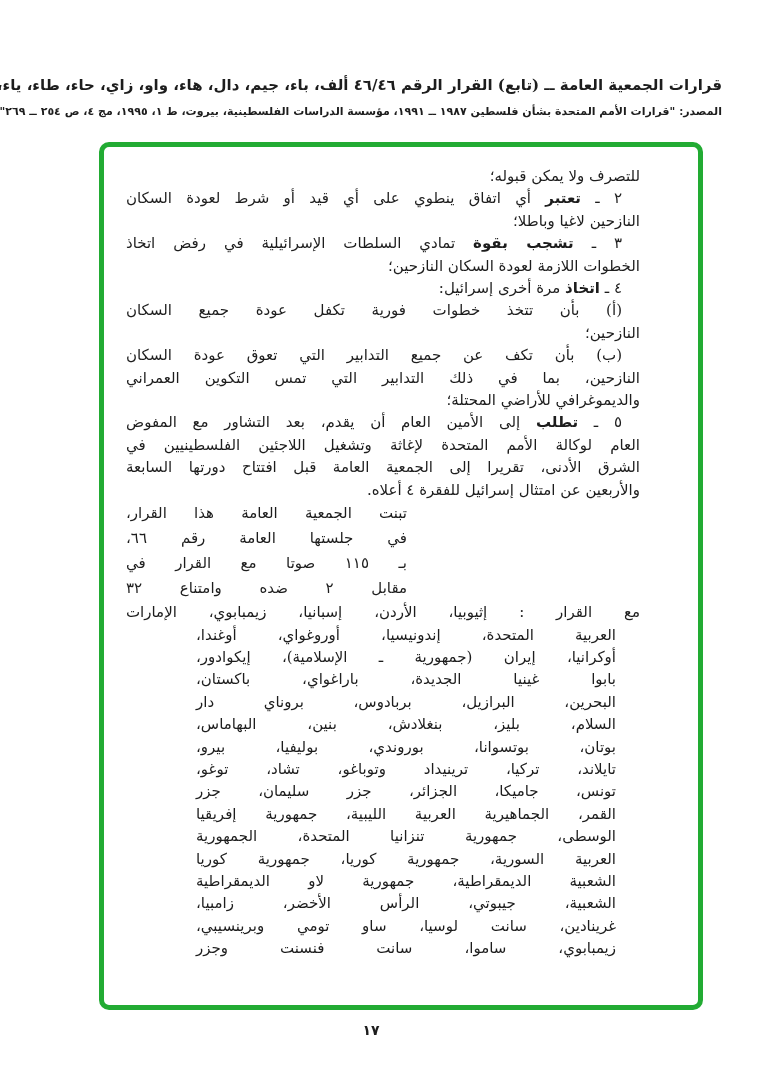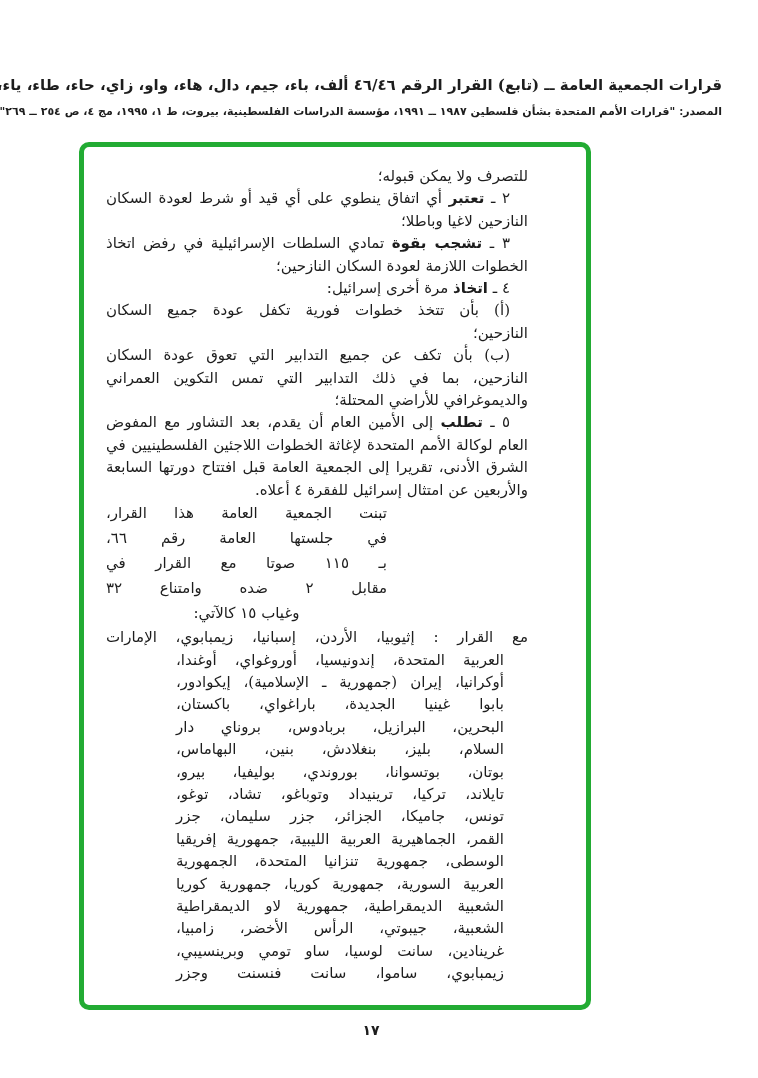--- a/index.html
+++ b/index.html
@@ -18,22 +18,22 @@
     white-space: nowrap;
   }
   .source-line {
     position: absolute; top: 105px; left: 36px; right: 36px;
     direction: rtl; text-align: center;
     font-size: 11px; font-weight: bold;
     white-space: nowrap;
   }
 
   .green-box {
-    position: absolute; left: 79px; top: 142px;
-    width: 512px; height: 868px;
+    position: absolute; left: 99px; top: 142px;
+    width: 604px; height: 868px;
     box-sizing: border-box;
     border: 5px solid #22ab33;
     border-radius: 10px;
     background: #ffffff;
     overflow: hidden;
   }
   .content {
     direction: rtl;
     padding: 18px 58px 0 22px;
     font-size: 15px;
@@ -76,28 +76,27 @@
           <div class="line end"><span>النازحين لاغيا وباطلا؛</span></div>
           <div class="line start"><span>٣ ـ </span><span style="font-weight: bold;">تشجب بقوة</span><span> تمادي السلطات الإسرائيلية في رفض اتخاذ</span></div>
           <div class="line end"><span>الخطوات اللازمة لعودة السكان النازحين؛</span></div>
           <div class="line start-short"><span>٤ ـ </span><span style="font-weight: bold;">اتخاذ</span><span> مرة أخرى إسرائيل:</span></div>
           <div class="line start"><span>(أ) بأن تتخذ خطوات فورية تكفل عودة جميع السكان</span></div>
           <div class="line end"><span>النازحين؛</span></div>
           <div class="line start"><span>(ب) بأن تكف عن جميع التدابير التي تعوق عودة السكان</span></div>
           <div class="line body"><span>النازحين، بما في ذلك التدابير التي تمس التكوين العمراني</span></div>
           <div class="line end"><span>والديموغرافي للأراضي المحتلة؛</span></div>
           <div class="line start"><span>٥ ـ </span><span style="font-weight: bold;">تطلب</span><span> إلى الأمين العام أن يقدم، بعد التشاور مع المفوض</span></div>
-          <div class="line body"><span>العام لوكالة الأمم المتحدة لإغاثة الخطوات اللاجئين الفلسطينيين في</span></div>
+          <div class="line body"><span>العام لوكالة الأمم المتحدة لإغاثة وتشغيل اللاجئين الفلسطينيين في</span></div>
           <div class="line body"><span>الشرق الأدنى، تقريرا إلى الجمعية العامة قبل افتتاح دورتها السابعة</span></div>
           <div class="line end"><span>والأربعين عن امتثال إسرائيل للفقرة ٤ أعلاه.</span></div>
           <div class="line vote-j"><span>تبنت الجمعية العامة هذا القرار،</span></div>
           <div class="line vote-j"><span>في جلستها العامة رقم ٦٦،</span></div>
           <div class="line vote-j"><span>بـ ١١٥ صوتا مع القرار في</span></div>
           <div class="line vote-j"><span>مقابل ٢ ضده وامتناع ٣٢</span></div>
-          <div class="line vote-c"><span>وغياب ١٥ كالآتي:</span></div>
           <div class="line body"><span>مع القرار : إثيوبيا، الأردن، إسبانيا، زيمبابوي، الإمارات</span></div>
           <div class="line list"><span>العربية المتحدة، إندونيسيا، أوروغواي، أوغندا،</span></div>
           <div class="line list"><span>أوكرانيا، إيران (جمهورية ـ الإسلامية)، إيكوادور،</span></div>
           <div class="line list"><span>بابوا غينيا الجديدة، باراغواي، باكستان،</span></div>
           <div class="line list"><span>البحرين، البرازيل، بربادوس، بروناي دار</span></div>
           <div class="line list"><span>السلام، بليز، بنغلادش، بنين، البهاماس،</span></div>
           <div class="line list"><span>بوتان، بوتسوانا، بوروندي، بوليفيا، بيرو،</span></div>
           <div class="line list"><span>تايلاند، تركيا، ترينيداد وتوباغو، تشاد، توغو،</span></div>
           <div class="line list"><span>تونس، جاميكا، الجزائر، جزر سليمان، جزر</span></div>
           <div class="line list"><span>القمر، الجماهيرية العربية الليبية، جمهورية إفريقيا</span></div>

